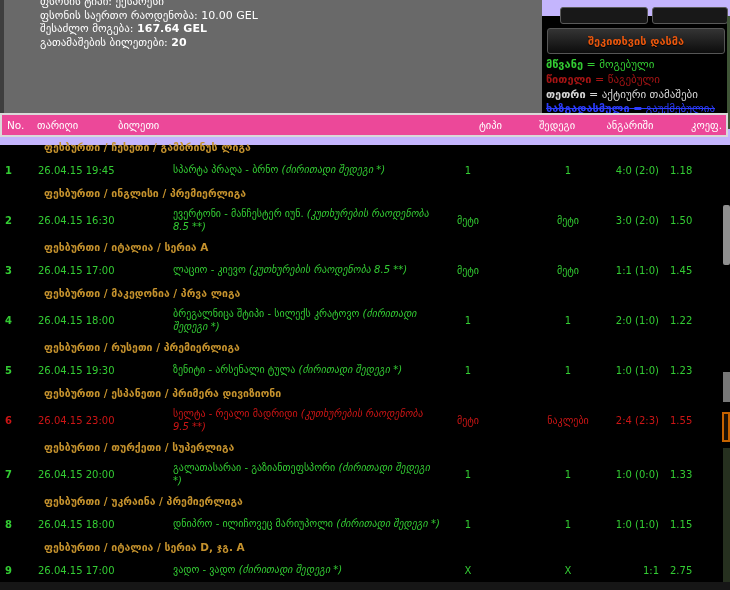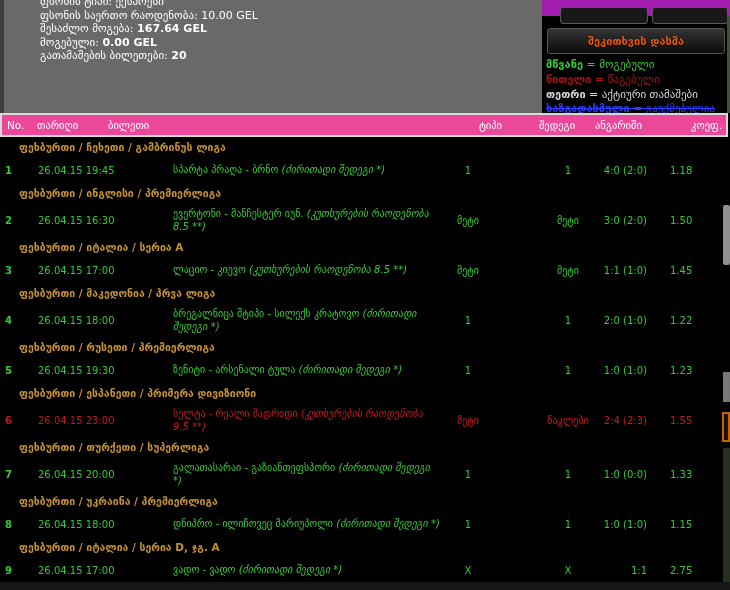--- a/index.html
+++ b/index.html
@@ -1,20 +1,20 @@
 <!DOCTYPE html>
 <html><head>
 <meta charset="utf-8">
 <style>
   html,body{margin:0;padding:0;background:#000;}
   body{width:730px;height:590px;position:relative;overflow:hidden;
        font-family:"DejaVu Sans",sans-serif;-webkit-font-smoothing:antialiased;}
 
   
-  .topbar{position:absolute;top:0;left:0;width:730px;height:113px;background:#a21caf;overflow:hidden;}
+  .topbar{position:absolute;top:0;left:0;width:730px;height:145px;background:#c4b5fd;overflow:hidden;}
   .summary-panel{position:absolute;left:0;top:0;width:542px;height:113px;background:#696969;}
   .left-edge{position:absolute;left:0;top:0;width:4px;height:113px;background:#3e3e3e;}
   .summary{position:absolute;left:40px;top:-5px;font-size:11px;color:#fff;line-height:13.6px;white-space:nowrap;}
   .summary .val-b{font-weight:bold;}
   .right-panel{position:absolute;right:0;top:0;width:188px;height:113px;background:#000;margin-top:16px;}
   .cut-box{position:absolute;top:-9px;height:15px;background:#181818;border:1px solid #5a5a5a;border-radius:3px;}
   .cut-box.b1{left:18px;width:86px;}
   .cut-box.b2{left:110px;width:74px;}
   .ask-btn{position:absolute;top:12px;left:5px;width:176px;height:24px;cursor:pointer;
            background:linear-gradient(#343434,#0c0c0c);border:1px solid #565656;border-radius:3px;
@@ -27,42 +27,42 @@
   .lg-white{color:#d6d6d6;}
   .lg-blue{color:#2b3cff;text-decoration:line-through;}
   .lg-check .check{color:#2ecc40;font-weight:bold;font-size:13px;margin-right:3px;}
   .lg-check{color:#cfcfcf;text-align:right;}
   .photo-edge-top{position:absolute;right:0;top:0;width:3px;height:113px;background:#3f5436;}
 
   
   .thead{position:absolute;top:113px;left:0;width:728px;height:24px;background:#ec4899;
          border:2px solid #d9d9d9;box-sizing:border-box;}
   .thead span{position:absolute;top:50%;transform:translateY(-50%);color:#fff;font-size:10.5px;}
-  .h-no{left:5px;}  .h-date{left:35px;}  .h-ticket{left:106px;}
+  .h-no{left:5px;}  .h-date{left:35px;}  .h-ticket{left:116px;}
   .h-tip{left:436px;width:64px;text-align:right;}
   .h-res{left:515px;width:80px;text-align:center;font-family:Liberation Serif, serif;}
-  .h-score{left:593px;width:70px;text-align:left;}
+  .h-score{left:593px;width:70px;text-align:center;}
   .h-odds{left:670px;width:50px;text-align:right;}
 
   
   .rows{position:absolute;top:137px;left:0;width:730px;}
-  .league{height:20px;display:flex;align-items:center;padding-left:19px;
+  .league{height:20px;display:flex;align-items:center;padding-left:44px;
           color:#c5922d;font-weight:bold;font-size:10.5px;}
   .match{position:relative;font-size:10px;}
   .match.single{height:26px;}
   .match.tall{height:34px;}
   .match span.cell{position:absolute;top:50%;transform:translateY(-50%);}
   .c-no{left:5px;font-weight:bold;}
   .c-date{left:38px;white-space:nowrap;}
   .c-ticket{left:173px;width:272px;line-height:12.5px;}
   .match.single .c-ticket{white-space:nowrap;}
   .match.tall .c-ticket{width:265px;}
   .c-tip{left:436px;width:64px;text-align:center;}
   .c-res{left:528px;width:80px;text-align:center;}
-  .c-score{left:577px;width:70px;text-align:right;white-space:nowrap;}
+  .c-score{left:589px;width:70px;text-align:right;white-space:nowrap;}
   .c-odds{left:670px;width:50px;}
   .market{font-style:italic;}
   .won{color:#33cc33;}
   .lost{color:#cc1515;}
 
   
   .frag{position:absolute;}
   .frag.scroll1{right:0;top:205px;width:7px;height:60px;background:#8f8f8f;border-radius:2px;}
   .frag.scroll2{right:0;top:372px;width:7px;height:30px;background:#777;}
   .frag.orange-box{right:0;top:412px;width:8px;height:30px;background:#1a1005;border:2px solid #c56200;box-sizing:border-box;}
@@ -72,21 +72,20 @@
 </head>
 <body>
 
 <div class="topbar">
   <div class="summary-panel">
     <div class="left-edge"></div>
     <div class="summary">
         <div class="sline"><span class="lab">ფსონის ტიპი: </span><span class="val">ექსპრესი</span></div>
         <div class="sline"><span class="lab">ფსონის საერთო რაოდენობა: </span><span class="val">10.00 GEL</span></div>
         <div class="sline"><span class="lab">შესაძლო მოგება: </span><span class="val-b">167.64 GEL</span></div>
-        <div class="sline"><span class="lab">მოგებული: </span><span class="val-b">0.00 GEL</span></div>
         <div class="sline"><span class="lab">გათამაშების ბილეთები: </span><span class="val-b">20</span></div>
       </div>
   </div>
   <div class="right-panel">
     <div class="cut-box b1"></div>
     <div class="cut-box b2"></div>
     <div class="ask-btn">შეკითხვის დასმა</div>
     <div class="legend">
         <div class="lg-green"><span class="term">მწვანე</span><span> = მოგებული</span></div>
         <div class="lg-red"><span class="term">წითელი</span><span> = წაგებული</span></div>

